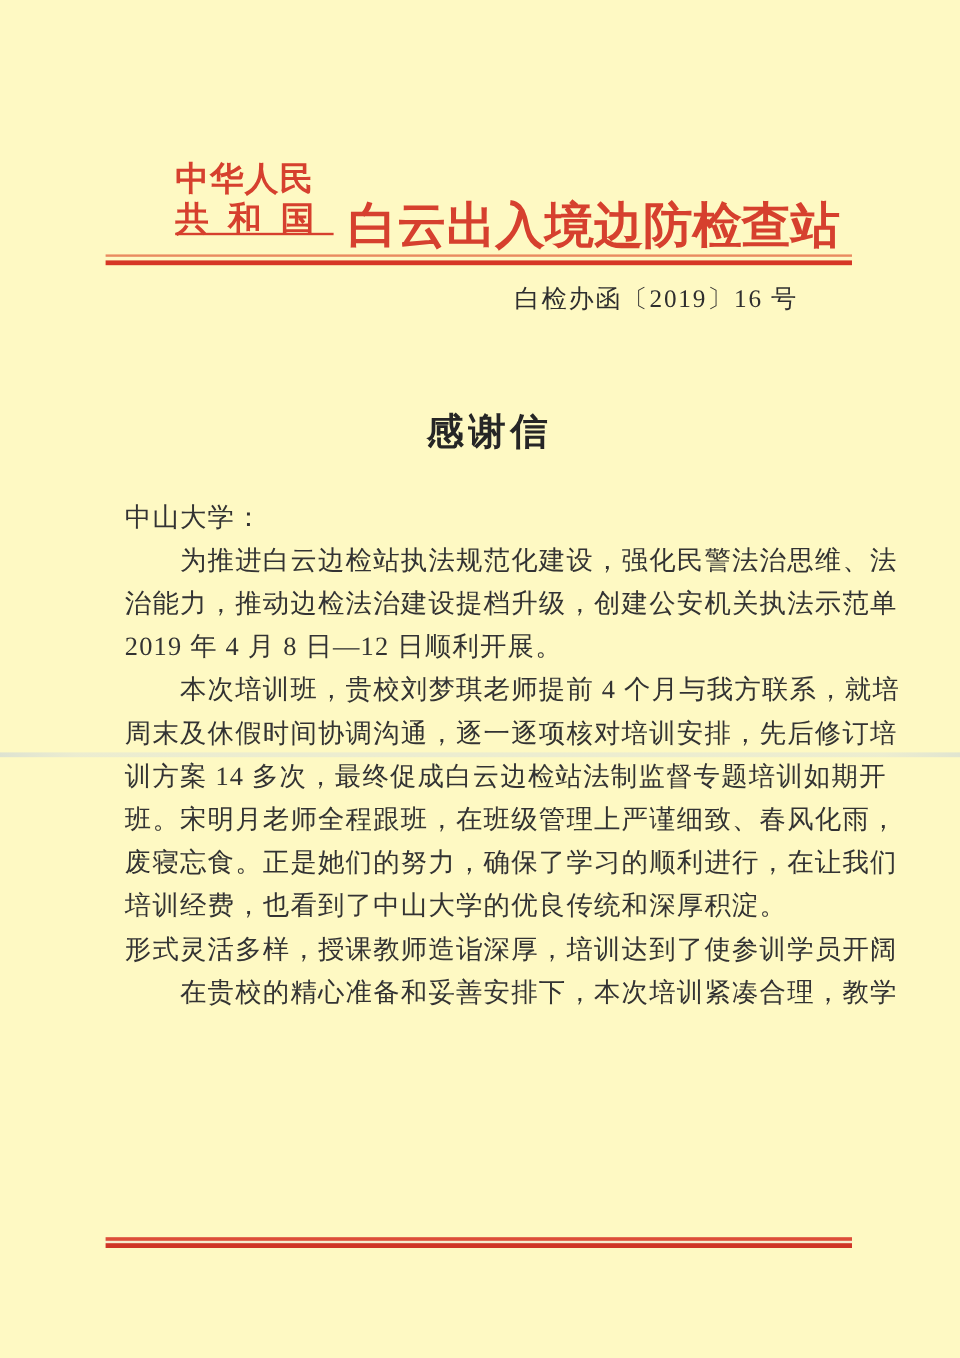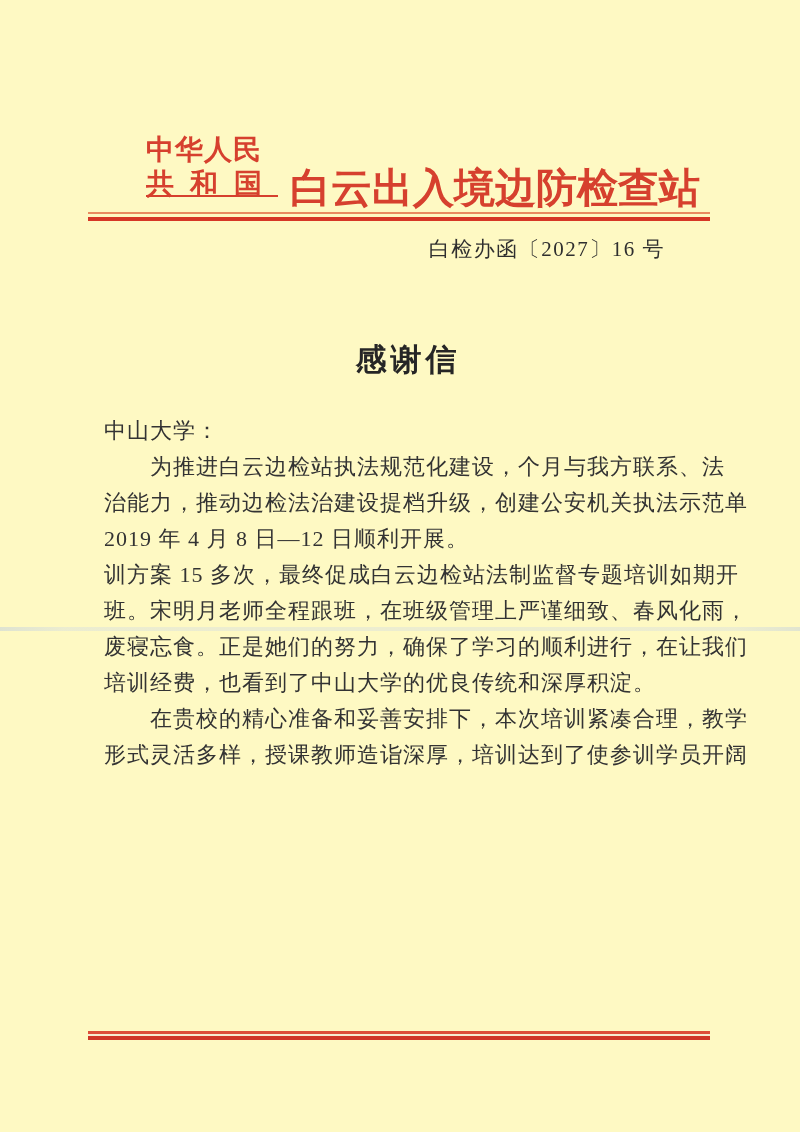--- a/index.html
+++ b/index.html
@@ -138,34 +138,36 @@
 
 <div class="page" style="--accent: #d6402e; --rule-dark: #d63726; --rule-light: #e98b60; --ink: #333333;">
 
   <div class="letterhead-left">
     <div class="l1">中华人民</div>
     <div class="l2">共和国</div>
   </div>
   <div class="letterhead-main">白云出入境边防检查站</div>
   <div class="rule-top"></div>
 
-  <div class="ref-number">白检办函〔2027〕16 号</div>
+  <div class="ref-number">白检办函〔2019〕16 号</div>
 
   <div class="letter-title">感谢信</div>
 
   <div class="letter-body">
     <div class="line">中山大学：</div>
-    <div class="line">　　为推进白云边检站执法规范化建设，个月与我方联系、法</div>
+    <div class="line">　　为推进白云边检站执法规范化建设，强化民警法治思维、法</div>
     <div class="line">治能力，推动边检法治建设提档升级，创建公安机关执法示范单</div>
     <div class="line">2019 年 4 月 8 日—12 日顺利开展。</div>
-    <div class="line">训方案 15 多次，最终促成白云边检站法制监督专题培训如期开</div>
+    <div class="line">　　本次培训班，贵校刘梦琪老师提前 4 个月与我方联系，就培</div>
+    <div class="line">周末及休假时间协调沟通，逐一逐项核对培训安排，先后修订培</div>
+    <div class="line">训方案 14 多次，最终促成白云边检站法制监督专题培训如期开</div>
     <div class="line">班。宋明月老师全程跟班，在班级管理上严谨细致、春风化雨，</div>
     <div class="line">废寝忘食。正是她们的努力，确保了学习的顺利进行，在让我们</div>
     <div class="line">培训经费，也看到了中山大学的优良传统和深厚积淀。</div>
+    <div class="line">形式灵活多样，授课教师造诣深厚，培训达到了使参训学员开阔</div>
     <div class="line">　　在贵校的精心准备和妥善安排下，本次培训紧凑合理，教学</div>
-    <div class="line">形式灵活多样，授课教师造诣深厚，培训达到了使参训学员开阔</div>
   </div>
 
   <div class="scan-artifact"></div>
 
   <div class="rule-bottom"></div>
 
 </div>
 
 </body></html>

